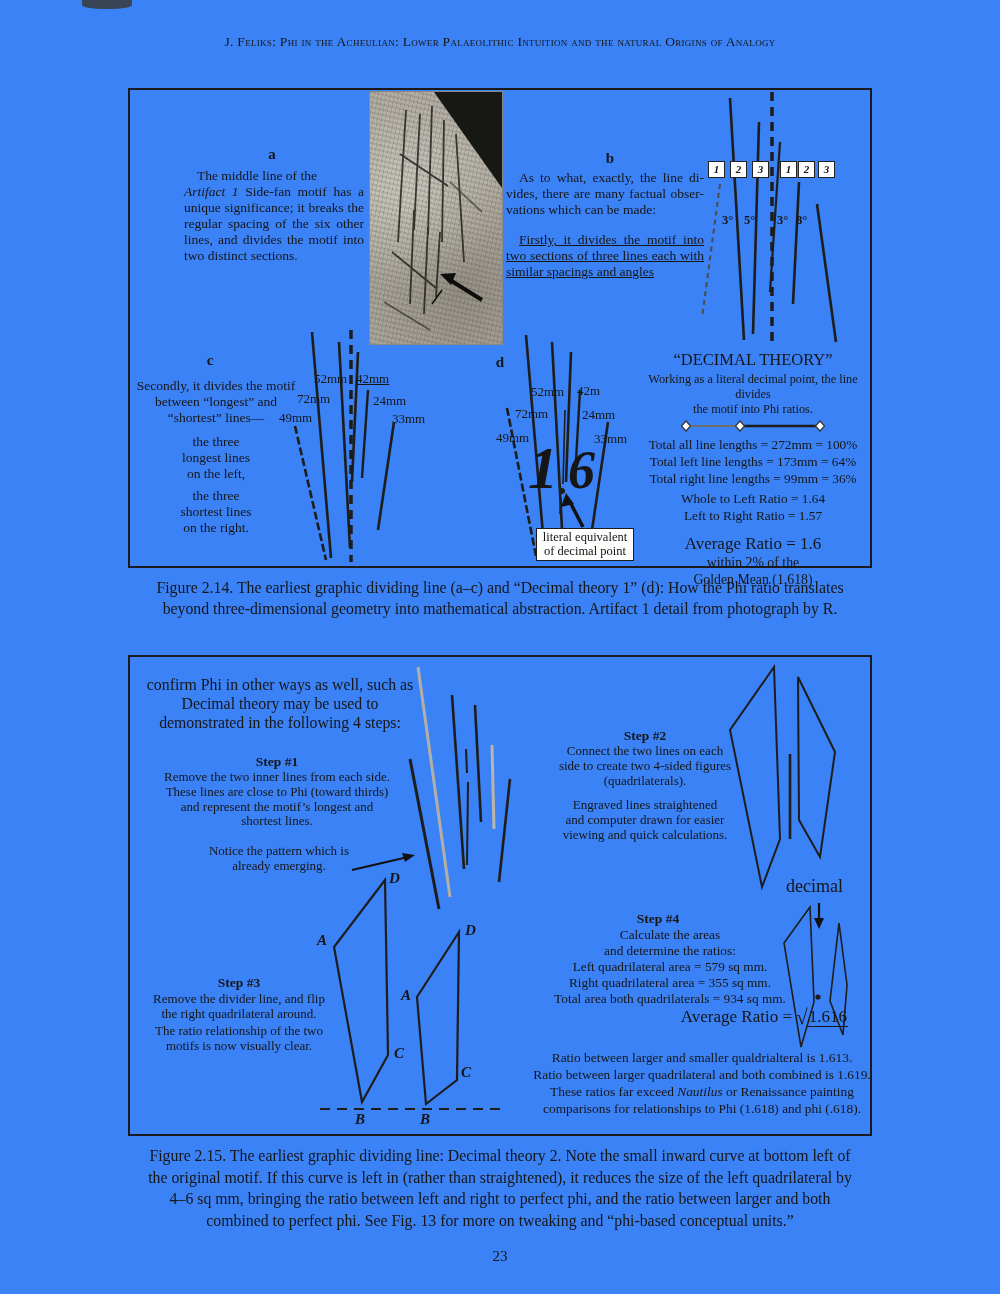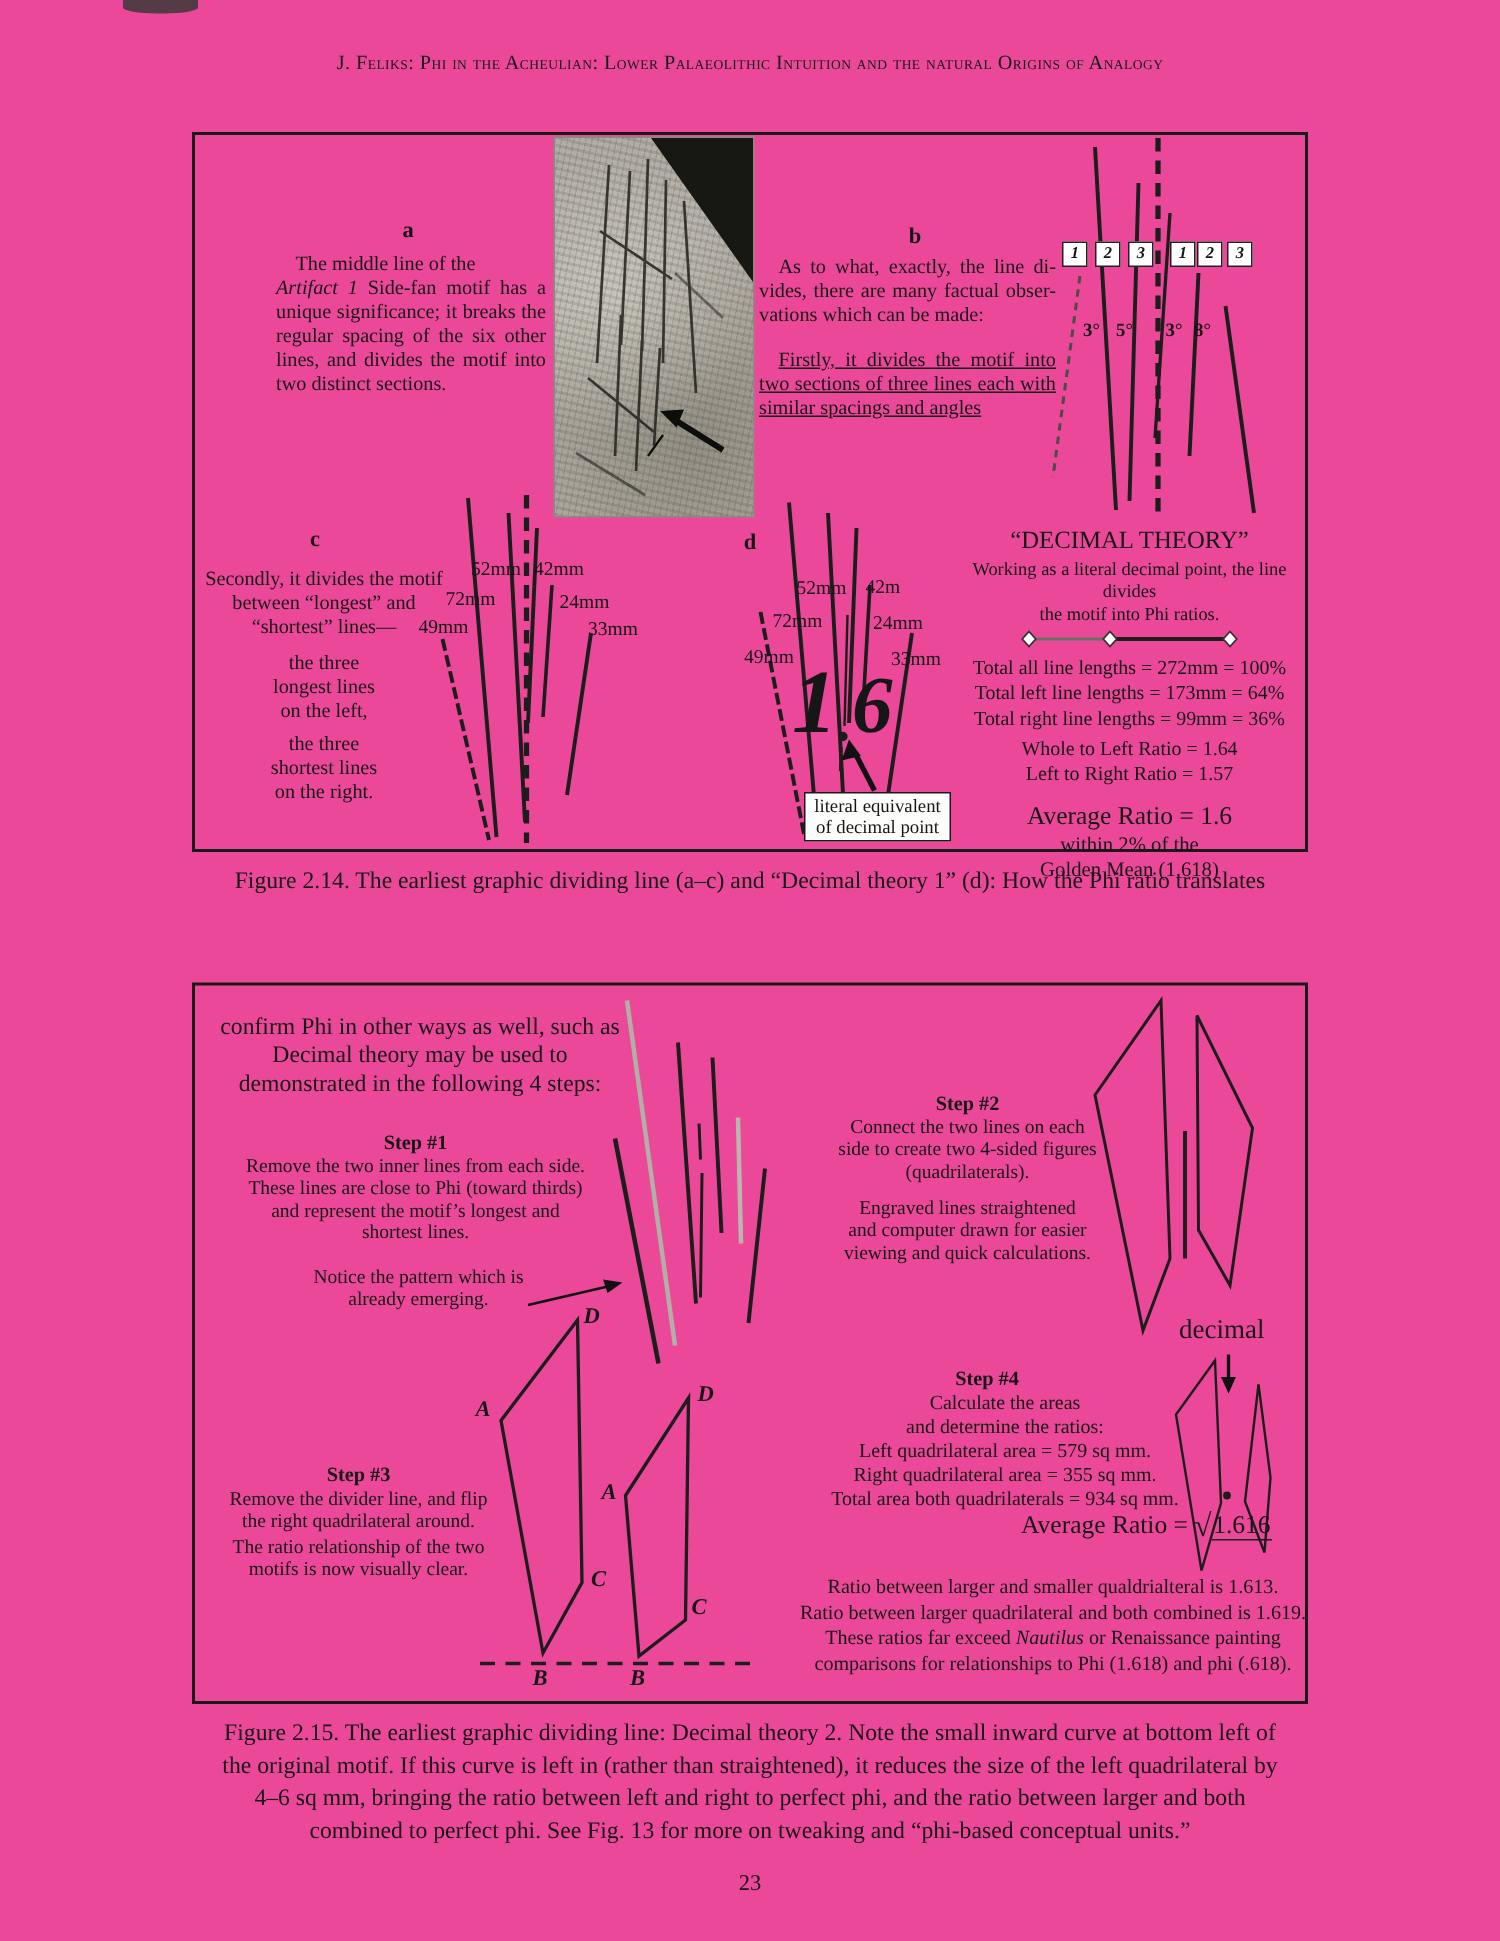--- a/index.html
+++ b/index.html
@@ -1,16 +1,16 @@
 <!DOCTYPE html>
 <html><head>
 <meta charset="utf-8">
 <style>
   html,body{margin:0;padding:0;background:#d9d9d9;}
-  .page{position:relative;width:1000px;height:1294px;background:#ec4899;
+  .page{position:relative;width:1000px;height:1294px;background:#3b82f6;
         font-family:"Liberation Serif",serif;color:#161616;overflow:hidden;margin:0 auto;}
   .abs{position:absolute;}
   .figbox{position:absolute;border:2px solid #1a1a1a;}
   .ctr{text-align:center;}
   .rt{text-align:right;}
   .jl{text-align:justify;text-align-last:justify;}
   .ind{text-indent:13px;}
   .b{font-weight:700;}
   .i{font-style:italic;}
   .sc{font-variant:small-caps;letter-spacing:.3px;}
@@ -154,21 +154,21 @@
       <div>longest lines</div>
       <div>on the left,</div>
     </div>
     <div class="abs ctr" style="left:0px;top:398px;width:172px;font-size:13.5px;line-height:16px;">
       <div>the three</div>
       <div>shortest lines</div>
       <div>on the right.</div>
     </div>
 
     <div class="mm" style="left:184px;top:281px;">52mm</div>
-    <div class="mm" style="left:226px;top:281px;">42mm</div>
+    <div class="mm" style="left:226px;top:281px;text-decoration:underline;">42mm</div>
     <div class="mm" style="left:167px;top:301px;">72mm</div>
     <div class="mm" style="left:243px;top:303px;">24mm</div>
     <div class="mm" style="left:149px;top:320px;">49mm</div>
     <div class="mm" style="left:262px;top:321px;">33mm</div>
 
     <div class="abs b ctr" style="left:360px;top:264px;width:20px;font-size:15px;">d</div>
     <div class="mm" style="left:401px;top:294px;">52mm</div>
     <div class="mm" style="left:447px;top:293px;">42m</div>
     <div class="mm" style="left:385px;top:316px;">72mm</div>
     <div class="mm" style="left:452px;top:317px;">24mm</div>
@@ -198,20 +198,21 @@
       <div style="font-size:13.3px;line-height:17px;margin-top:3px;">Whole to Left Ratio = 1.64</div>
       <div style="font-size:13.3px;line-height:17px;">Left to Right Ratio = 1.57</div>
       <div style="font-size:17px;line-height:21px;margin-top:9px;">Average Ratio = 1.6</div>
       <div style="font-size:13.8px;line-height:17px;">within 2% of the</div>
       <div style="font-size:13.8px;line-height:17px;">Golden Mean (1.618)</div>
     </div>
   </div>
 
   <div class="abs ctr" style="left:100px;top:577px;width:800px;font-size:15.8px;line-height:21px;">
     <div>Figure 2.14. The earliest graphic dividing line (a–c) and “Decimal theory 1” (d): How the Phi ratio translates</div>
+    <div>beyond three-dimensional geometry into mathematical abstraction. Artifact 1 detail from photograph by R.</div>
   </div>
 
   <div class="figbox" style="left:128px;top:655px;width:740px;height:477px;">
 
     <svg class="abs" style="left:0;top:0;" width="740" height="477" viewBox="0 0 740 477">
 
       <g fill="none">
         <line x1="288" y1="10" x2="320" y2="240" stroke="#b3afa6" stroke-width="3"></line>
         <line x1="362" y1="88" x2="364" y2="172" stroke="#bab6ad" stroke-width="3"></line>
         <line x1="322" y1="38" x2="334" y2="212" stroke="#1d1d1b" stroke-width="2.6"></line>

